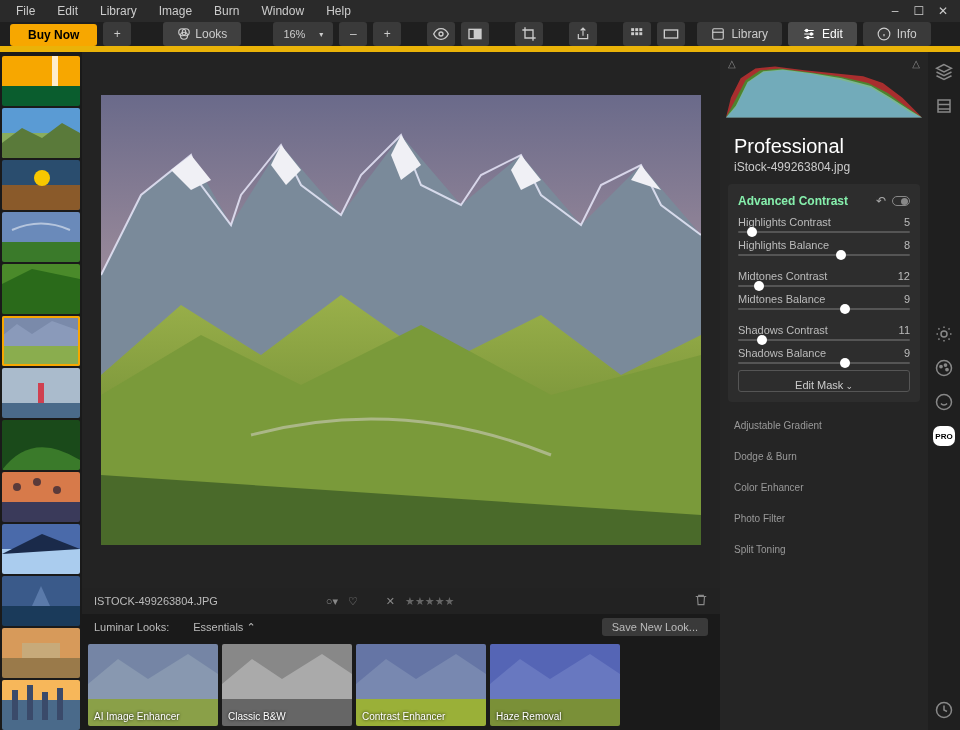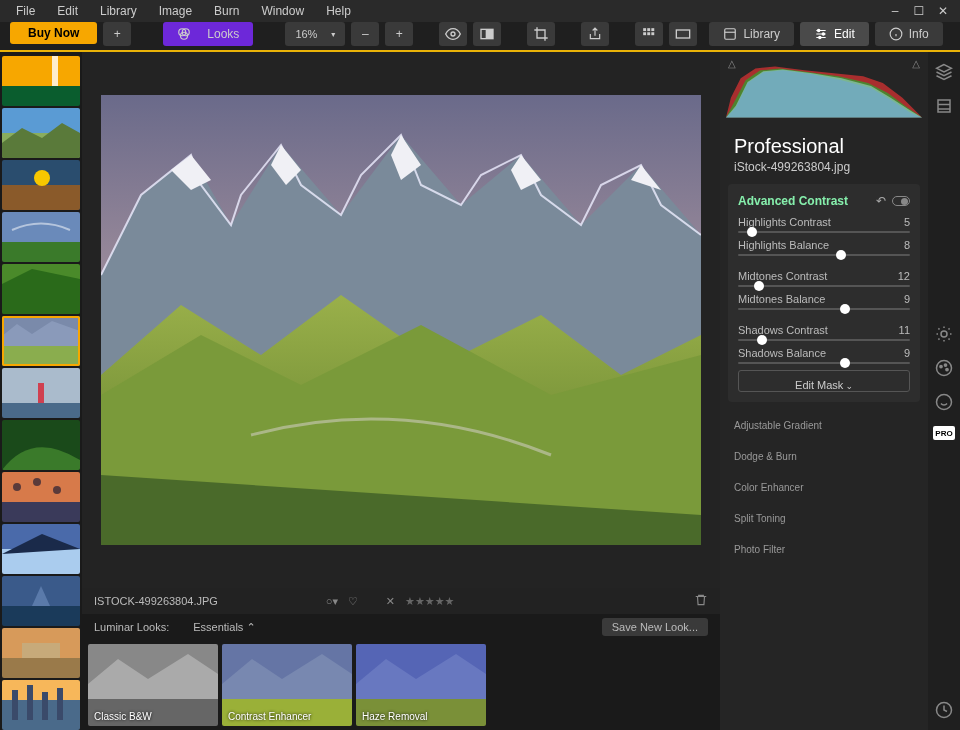--- a/index.html
+++ b/index.html
@@ -1,24 +1,24 @@
 <!DOCTYPE html>
 <html><head>
 <meta charset="utf-8">
 <style>
 *{margin:0;padding:0;box-sizing:border-box;font-family:"Segoe UI",Arial,sans-serif;}
 body{width:960px;height:730px;background:#1a1a1a;color:#ccc;overflow:hidden;font-size:12px;position:relative;}
 .menubar{height:22px;background:#2a2a2a;display:flex;align-items:center;padding:0 6px;gap:2px;}
 .menubar .mi{padding:2px 10px;color:#ccc;cursor:pointer;font-size:12px;}
 .menubar .spacer{flex:1;}
 .winbtn{width:22px;height:18px;display:flex;align-items:center;justify-content:center;color:#ccc;cursor:pointer;}
-.toolbar{height:30px;background:#1f1f1f;display:flex;align-items:flex-start;padding:0 10px;gap:6px;border-bottom:2px solid #eab308;}
+.toolbar{height:30px;background:#1f1f1f;display:flex;align-items:flex-end;padding:0 10px;gap:6px;border-bottom:6px solid #eab308;}
 .buy{background:#f7a700;color:#000;padding:4px 18px;border-radius:3px;font-weight:600;font-size:12px;}
 .sqbtn{width:28px;height:24px;background:#3a3a3a;border-radius:3px;display:flex;align-items:center;justify-content:center;color:#ccc;cursor:pointer;}
-.looks{height:24px;background:#6d28d9;border-radius:3px;display:flex;align-items:center;gap:16px;padding:0 14px;font-size:12px;color:#ccc;cursor:pointer;}
+.looks{height:24px;background:#404040;border-radius:3px;display:flex;align-items:center;gap:4px;padding:0 14px;font-size:12px;color:#ccc;cursor:pointer;}
 .zoom{height:24px;background:#3a3a3a;border-radius:3px;display:flex;align-items:center;padding:0 10px;font-size:11px;color:#ccc;width:60px;justify-content:space-between;}
 .modebtn{height:24px;background:#3a3a3a;border-radius:3px;display:flex;align-items:center;gap:6px;padding:0 14px;font-size:12px;color:#ccc;cursor:pointer;}
 .modebtn.act{background:#4a4a4a;color:#fff;}
 .main{display:flex;height:678px;}
 .filmstrip{width:82px;background:#1a1a1a;overflow:hidden;padding-top:2px;}
 .thumb{width:78px;height:50px;margin:2px;border-radius:2px;position:relative;overflow:hidden;}
 .thumb.sel{outline:2px solid #f7a700;outline-offset:-2px;}
 .thumb svg{width:100%;height:100%;}
 .center{flex:1;display:flex;flex-direction:column;background:#232323;position:relative;}
 .canvas-area{flex:1;display:flex;align-items:center;justify-content:center;margin:8px;overflow:hidden;}
@@ -269,20 +269,25 @@
    </span>
   </div>
   <div class="lookbar">
    <span>Luminar Looks:</span>
    <span class="lookdd"><span>Essentials</span> ⌃</span>
    <span style="flex:1"></span>
    <span class="savelook">Save New Look...</span>
   </div>
   <div class="lookstrip">
    <div class="lookthumb"><svg viewBox="0 0 130 82">
+            <rect width="130" height="40" fill="#7585a5"></rect>
+            <path d="M0 40 L30 15 L60 35 L100 10 L130 30 L130 55 L0 55" fill="#8898b0"></path>
+            <rect y="55" width="130" height="27" fill="#8aa048"></rect>
+          </svg><span class="ll">AI Image Enhancer</span></div>
+   <div class="lookthumb"><svg viewBox="0 0 130 82">
             <rect width="130" height="40" fill="#888"></rect>
             <path d="M0 40 L30 15 L60 35 L100 10 L130 30 L130 55 L0 55" fill="#aaa"></path>
             <rect y="55" width="130" height="27" fill="#666"></rect>
           </svg><span class="ll">Classic B&amp;W</span></div>
    <div class="lookthumb"><svg viewBox="0 0 130 82">
             <rect width="130" height="40" fill="#6575a5"></rect>
             <path d="M0 40 L30 15 L60 35 L100 10 L130 30 L130 55 L0 55" fill="#7888b0"></path>
             <rect y="55" width="130" height="27" fill="#9ab038"></rect>
           </svg><span class="ll">Contrast Enhancer</span></div>
    <div class="lookthumb"><svg viewBox="0 0 130 82">
@@ -372,22 +377,22 @@
             </div>
     </div>
     <div class="editmask">
             <span>Edit Mask</span>
             <span style="font-size:9px;margin-left:2px">⌄</span>
           </div>
    </div>
    <div class="otool">Adjustable Gradient</div>
    <div class="otool">Dodge &amp; Burn</div>
    <div class="otool">Color Enhancer</div>
+   <div class="otool">Photo Filter</div>
    <div class="otool">Split Toning</div>
-   <div class="otool">Photo Filter</div>
    <div style="flex:1"></div>
   </div>
   <div class="iconcol">
    <div class="ic">
           <svg width="18" height="18" viewBox="0 0 24 24" fill="none" stroke="#888" stroke-width="2">
             <path d="M12 2L2 7l10 5 10-5-10-5zM2 17l10 5 10-5M2 12l10 5 10-5"></path>
           </svg>
         </div>
    <div class="ic">
           <svg width="18" height="18" viewBox="0 0 24 24" fill="none" stroke="#888" stroke-width="2">
@@ -409,21 +414,21 @@
             <circle cx="14" cy="8" r="1.5" fill="#888"></circle>
             <circle cx="16" cy="14" r="1.5" fill="#888"></circle>
           </svg>
         </div>
    <div class="ic">
           <svg width="18" height="18" viewBox="0 0 24 24" fill="none" stroke="#888" stroke-width="2">
             <circle cx="12" cy="12" r="10"></circle>
             <path d="M8 14s1.5 2 4 2 4-2 4-2M9 9h.01M15 9h.01"></path>
           </svg>
         </div>
-   <div class="ic" style="background:#fff;color:#000;width:22px;height:14px;font-size:8px;font-weight:700;border-radius:2px">PRO</div>
+   <div class="ic" style="background:#fff;color:#000;width:22px;height:20px;font-size:8px;font-weight:700;border-radius:7px">PRO</div>
    <div style="flex:1"></div>
    <div class="ic" style="margin-bottom:10px">
           <svg width="18" height="18" viewBox="0 0 24 24" fill="none" stroke="#888" stroke-width="2">
             <circle cx="12" cy="12" r="10"></circle>
             <path d="M12 6v6l4 2"></path>
           </svg>
         </div>
   </div>
  </div>
 </div>

